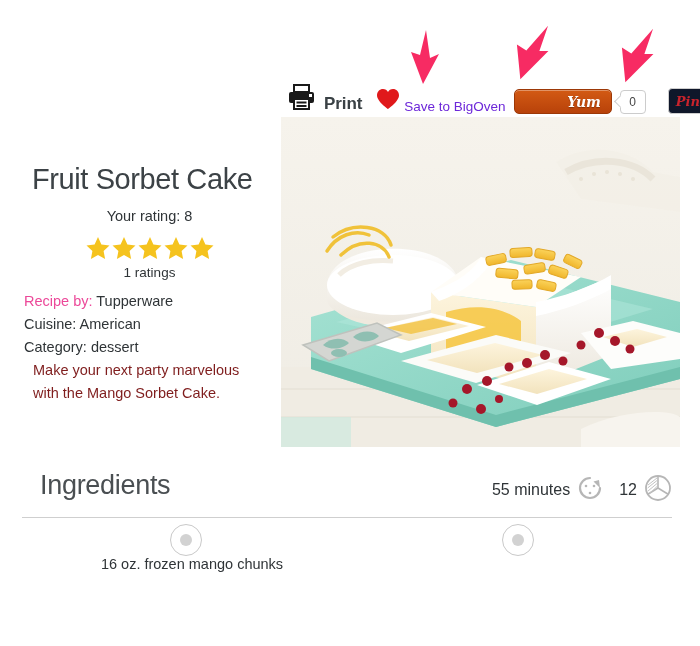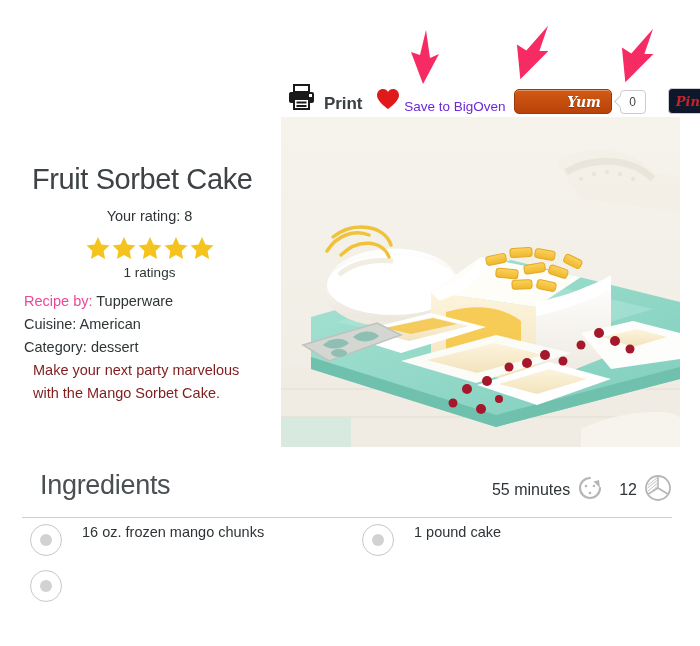--- a/index.html
+++ b/index.html
@@ -215,21 +215,23 @@
     left: 22px;
     top: 524px;
     width: 652px;
     display: grid;
     grid-template-columns: 320px 320px;
     grid-column-gap: 12px;
     grid-row-gap: 0px;
   }
   .ing-item {
     display: flex;
+    align-items: center;
     height: 46px;
+    flex-direction: column;
   }
   .ing-check {
     width: 30px;
     height: 30px;
     border-radius: 50%;
     border: 1px solid #c9c9c9;
     background: #ffffff;
     flex: 0 0 auto;
     display: flex;
     align-items: center;
@@ -490,20 +492,14 @@
   <div class="ing-item">
     <span class="ing-check">
         <span class="ing-check-dot"></span>
       </span>
     <span class="ing-text">16 oz. frozen mango chunks</span>
   </div>
   <div class="ing-item">
     <span class="ing-check">
         <span class="ing-check-dot"></span>
       </span>
-    <span class="ing-text">1 pound cake</span>
   </div>
-  <div class="ing-item">
-    <span class="ing-check">
-        <span class="ing-check-dot"></span>
-      </span>
-  </div>
 </div>
 
 </body></html>

